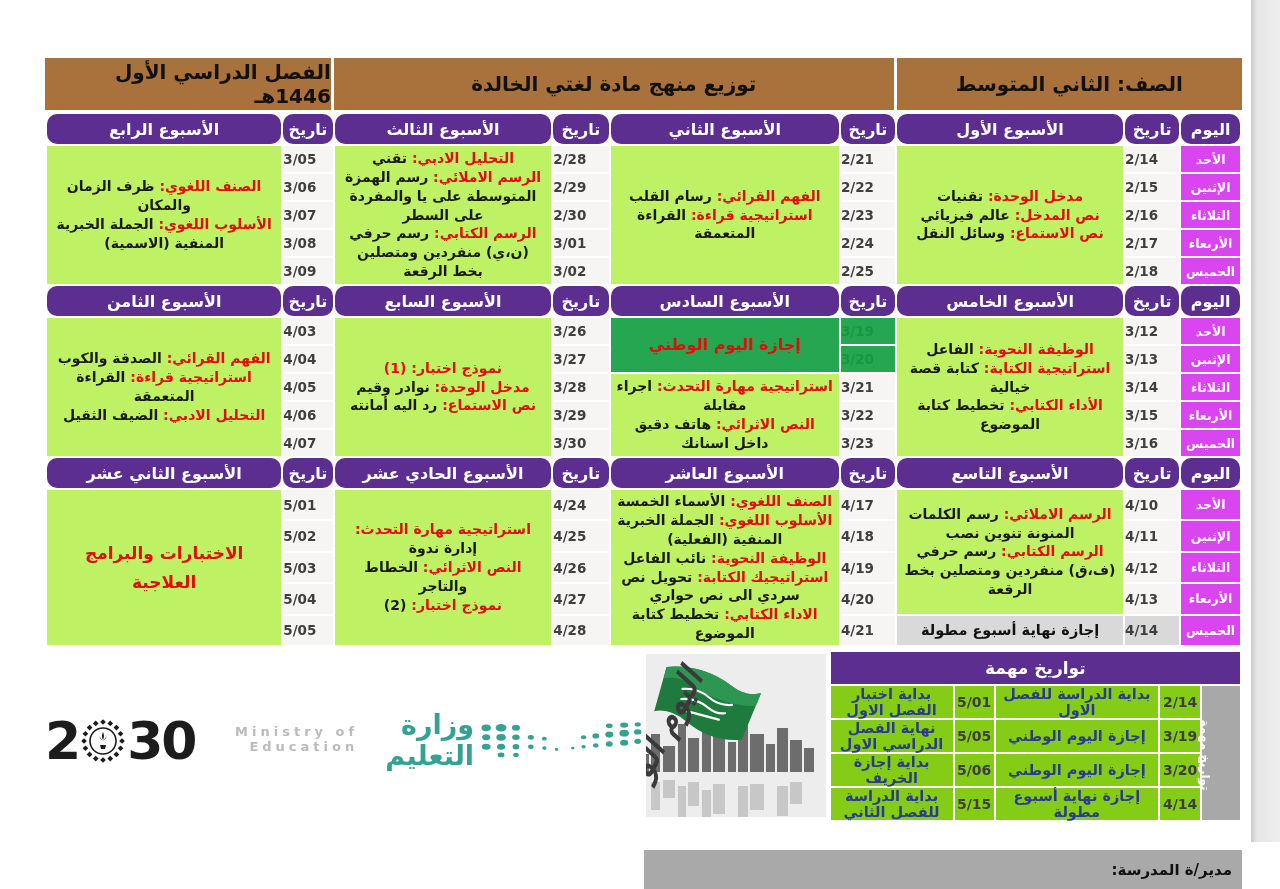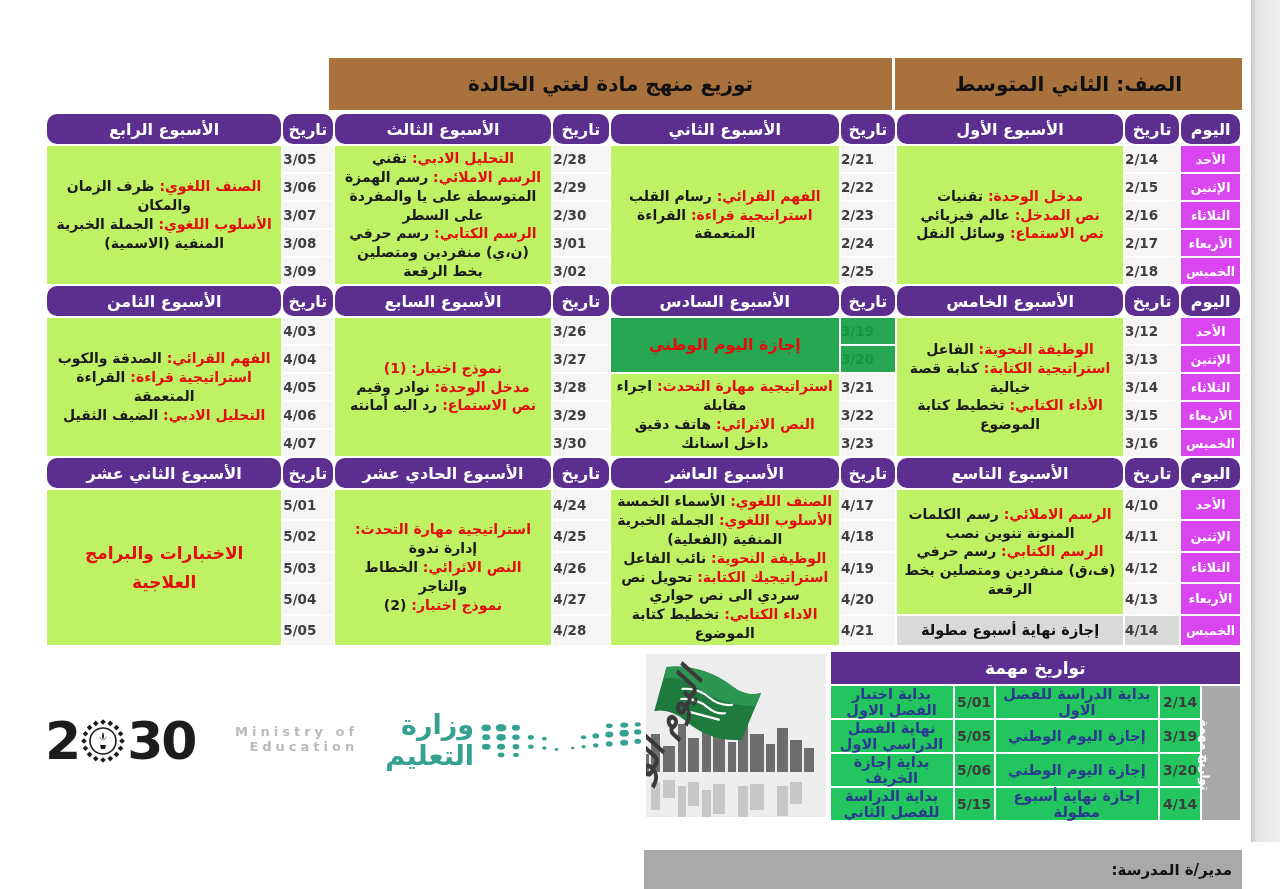--- a/index.html
+++ b/index.html
@@ -33,21 +33,21 @@
   td.content .item .txt.red { color:#e20d0d; }
   td.content.green { background:#27a651; color:#e20d0d; font-size:16px; }
   td.content.gray  { background:#d9d9d9; color:#111; font-size:14.5px; }
   td.content.red-center { color:#e20d0d; font-size:17px; line-height:1.7; }
 
   
   .bottom { display:flex; margin-top:3px; gap:3px; }
   .impdates { width:618px; }
   table.imp { width:100%; border-collapse:separate; border-spacing:2px; table-layout:fixed; }
   table.imp th.title { background:#5b2e90; color:#fff; font-weight:bold; font-size:17px; height:32px; }
-  table.imp td { background:#22c55e; height:32px; text-align:center; vertical-align:middle; }
+  table.imp td { background:#84cc16; height:32px; text-align:center; vertical-align:middle; }
   table.imp td.side { background:#a8a8a8; }
   table.imp td.side span { display:inline-block; transform:rotate(90deg); white-space:nowrap;
     color:#fff; font-weight:bold; font-size:12px; }
   table.imp td.idate { color:#3d3d3d; font-weight:bold; font-size:14px; }
   table.imp td.evt { color:#2b3a8f; font-weight:bold; font-size:14.5px; }
 
   .natday { width:268px; height:163px; margin-top:4px; background:#ededed; position:relative; overflow:hidden; }
   .natday svg { display:block; }
   .natday .callig { position:absolute; top:8px; right:150px; transform:rotate(-62deg);
     transform-origin:top right; font-family:"DejaVu Serif", serif; font-style:italic;
@@ -69,20 +69,21 @@
 </head>
 <body>
 
 <div class="photo-edge"></div>
 
 <div class="doc">
 
   <div class="top-header">
     <div class="cell th-class">الصف: الثاني المتوسط</div>
     <div class="cell th-title">توزيع منهج مادة لغتي الخالدة</div>
+    <div class="cell th-sem">الفصل الدراسي الأول 1446هـ</div>
   </div>
 
   <table class="sched">
     <colgroup>
       <col style="width:5%">
         <col style="width:4.6%">
         <col style="width:19.2%">
       <col style="width:4.6%">
         <col style="width:19.4%">
         <col style="width:4.7%">

